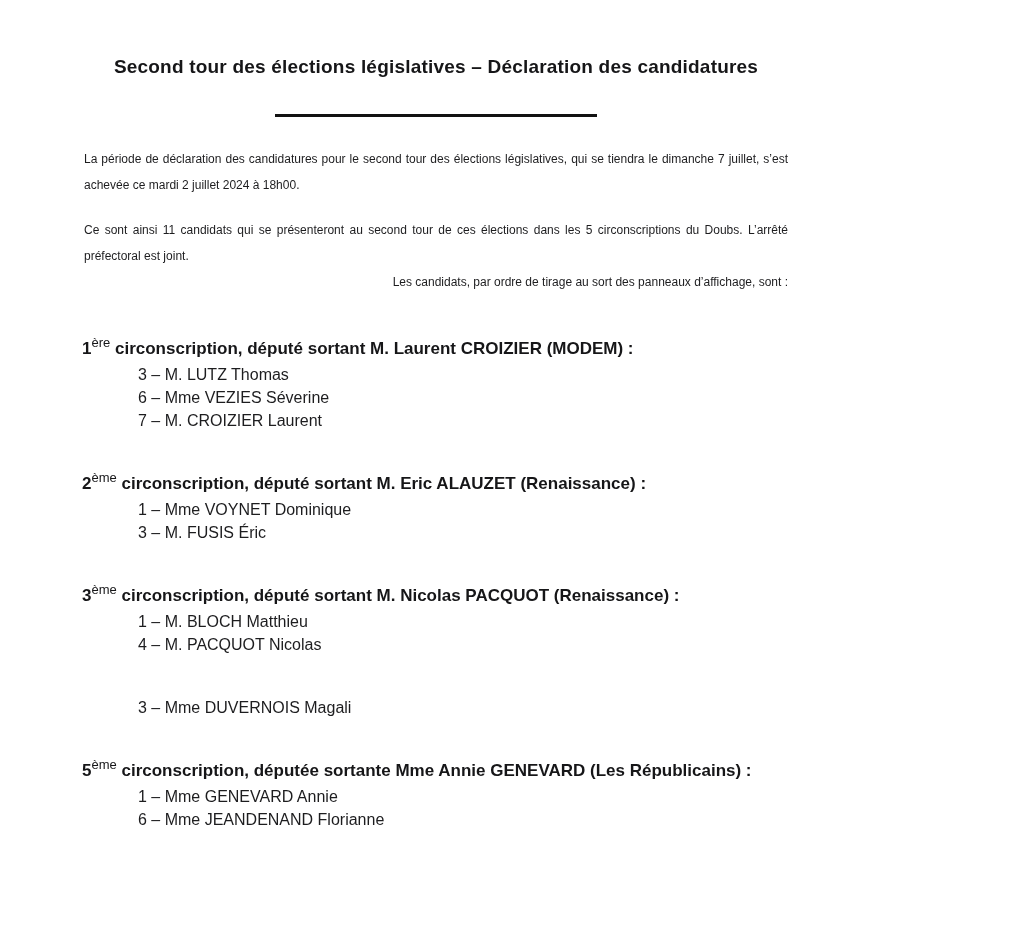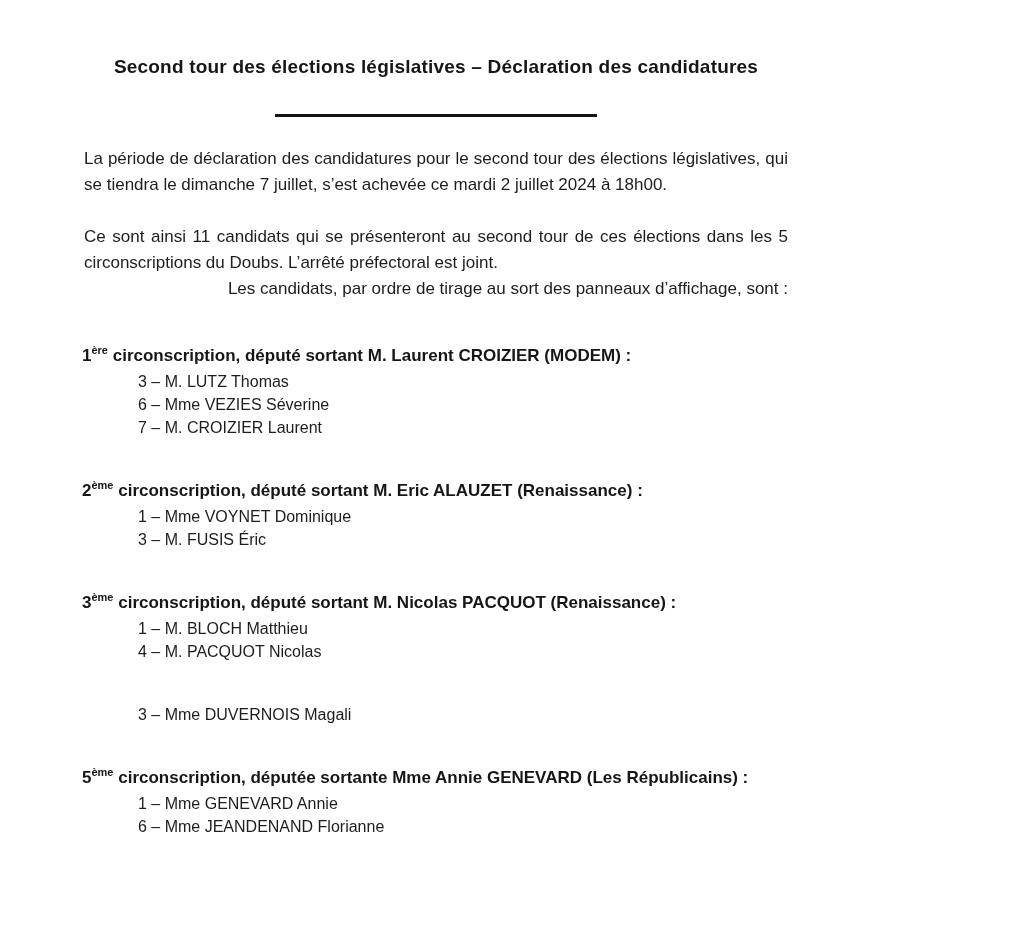--- a/index.html
+++ b/index.html
@@ -30,41 +30,41 @@
     width: 322px;
     height: 3px;
     background: #121212;
     margin: 36px auto 0 auto;
   }
   .content {
     margin: 0 84px 0 84px; 
   }
   p.intro {
     margin: 0;
-    font-size: 17px;
+    font-size: 12px;
     line-height: 26px;
     text-align: justify;
   }
   p.intro.p1 { margin-top: 29px; }
-  p.intro.p2 { margin-top: 26px; }
+  p.intro.p2 { margin-top: 19px; }
   p.intro.p3 { margin-top: 0; text-align: right; }
   .section {
     margin-top: 40px;
   }
   .section.first { margin-top: 42px; }
   .sec-heading {
     margin: 0 0 0 -2px;
     font-size: 17px;
     font-weight: 700;
     line-height: 23px;
     color: #161618;
   }
   .sec-heading sup {
-    font-size: 11px;
-    font-weight: 700;
+    font-size: 13px;
+    font-weight: 400;
     line-height: 0;
     vertical-align: super;
   }
   ul.candidates {
     list-style: none;
     margin: 3px 0 0 0;
     padding: 0 0 0 54px; 
   }
   ul.candidates li {
     font-size: 16px;

